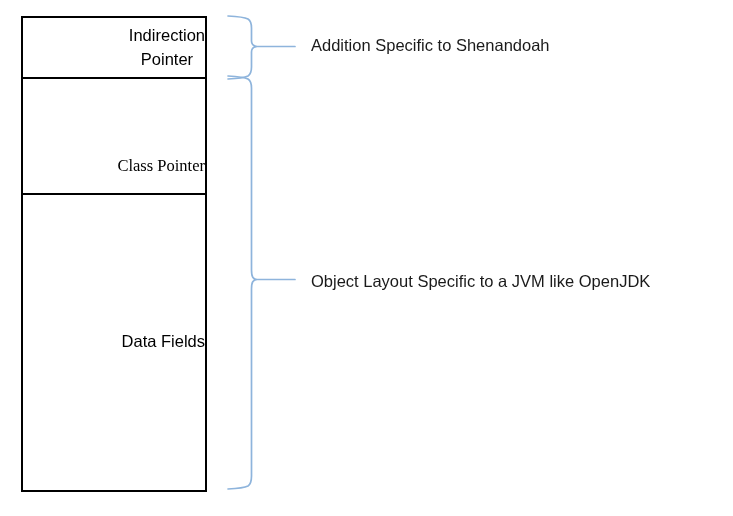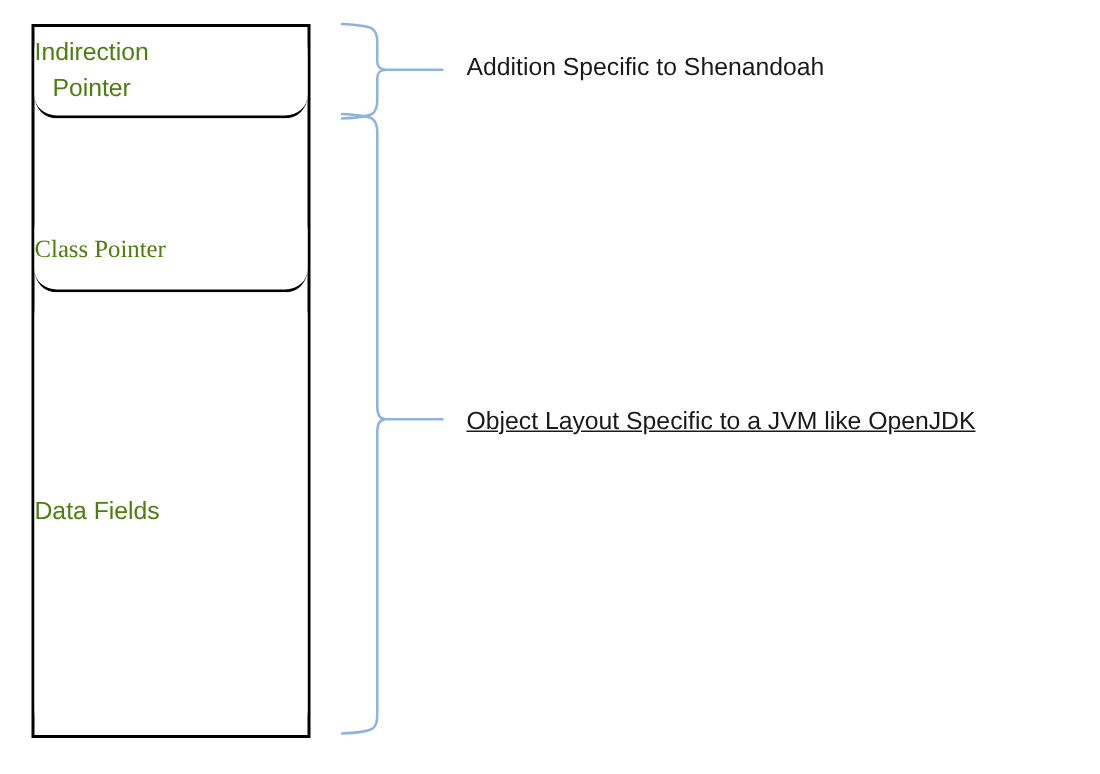--- a/index.html
+++ b/index.html
@@ -32,27 +32,26 @@
     background: #ffffff;
   }
 
   .layout-cell {
     position: absolute;
     left: 0;
     width: 100%;
     box-sizing: border-box;
     display: flex;
     align-items: center;
-    justify-content: flex-start;
+    justify-content: flex-end;
     text-align: center;
-    color: #4d7c0f;
+    color: #000000;
     font-size: 16.5px;
     line-height: 1.42;
     background: #ffffff;
-    border-radius: 15px;
   }
 
   .cell-indirection {
     top: 0;
     height: 61px;
     border-bottom: 2.5px solid #000000;
   }
   .cell-markword {
     top: 61px;
     height: 59px;
@@ -108,21 +107,20 @@
     line-height: 1.3;
     white-space: nowrap;
   }
   .annotation-shenandoah {
     left: 311px;
     top: 35px;
   }
   .annotation-jvm {
     left: 311px;
     top: 271px;
-    text-decoration: underline;
   }
 </style>
 </head>
 <body>
 
 <div id="canvas">
 
   <div class="layout-column">
 
     <div class="layout-cell cell-indirection">

